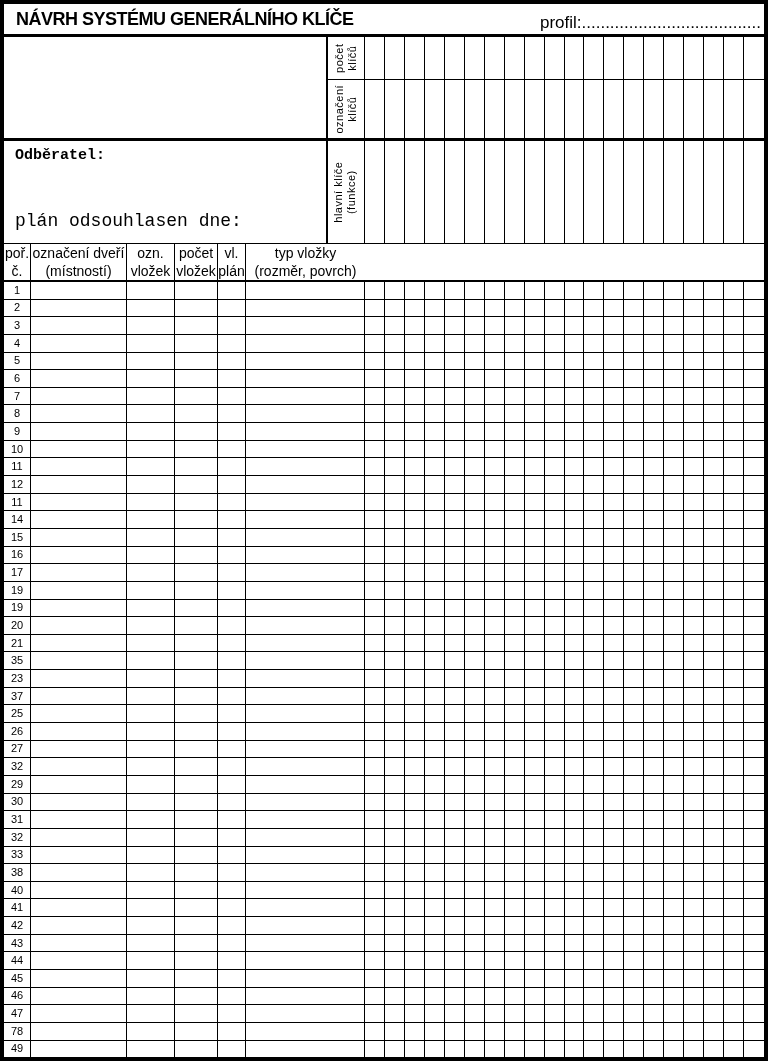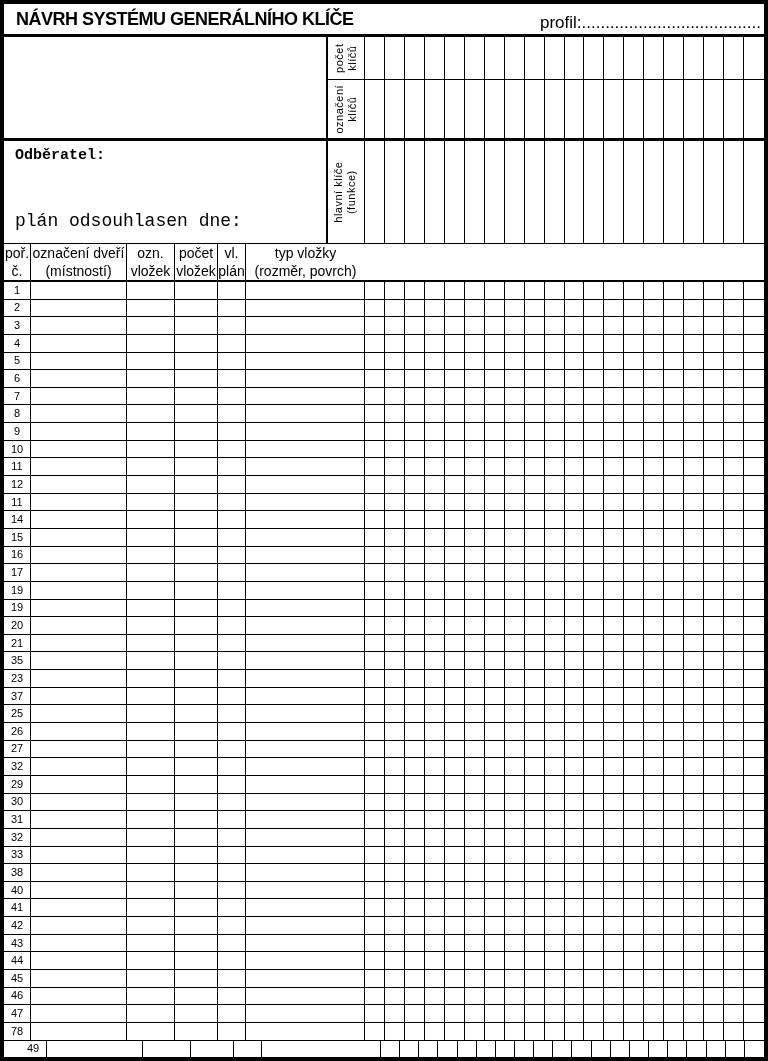--- a/index.html
+++ b/index.html
@@ -66,21 +66,21 @@
   }
   .thead .thcell:last-child{ border-right:none; }
 
   
   .tbody{ flex:1; display:flex; flex-direction:column; }
   .trow{
     flex:1; display:grid;
     grid-template-columns:27px 96px 48px 43px 28px 119px repeat(20,1fr);
     border-bottom:1.5px solid #000;
   }
-  .trow:last-child{ border-bottom:none;margin-left:16px; }
+  .trow:last-child{ border-bottom:none; }
   .trow > div{ border-right:1.5px solid #000; }
   .trow > div:last-child{ border-right:none; }
   .rownum{
     display:flex; align-items:center; justify-content:center;
     font-size:11px; line-height:1;
   }
 </style>
 </head>
 <body>
 

